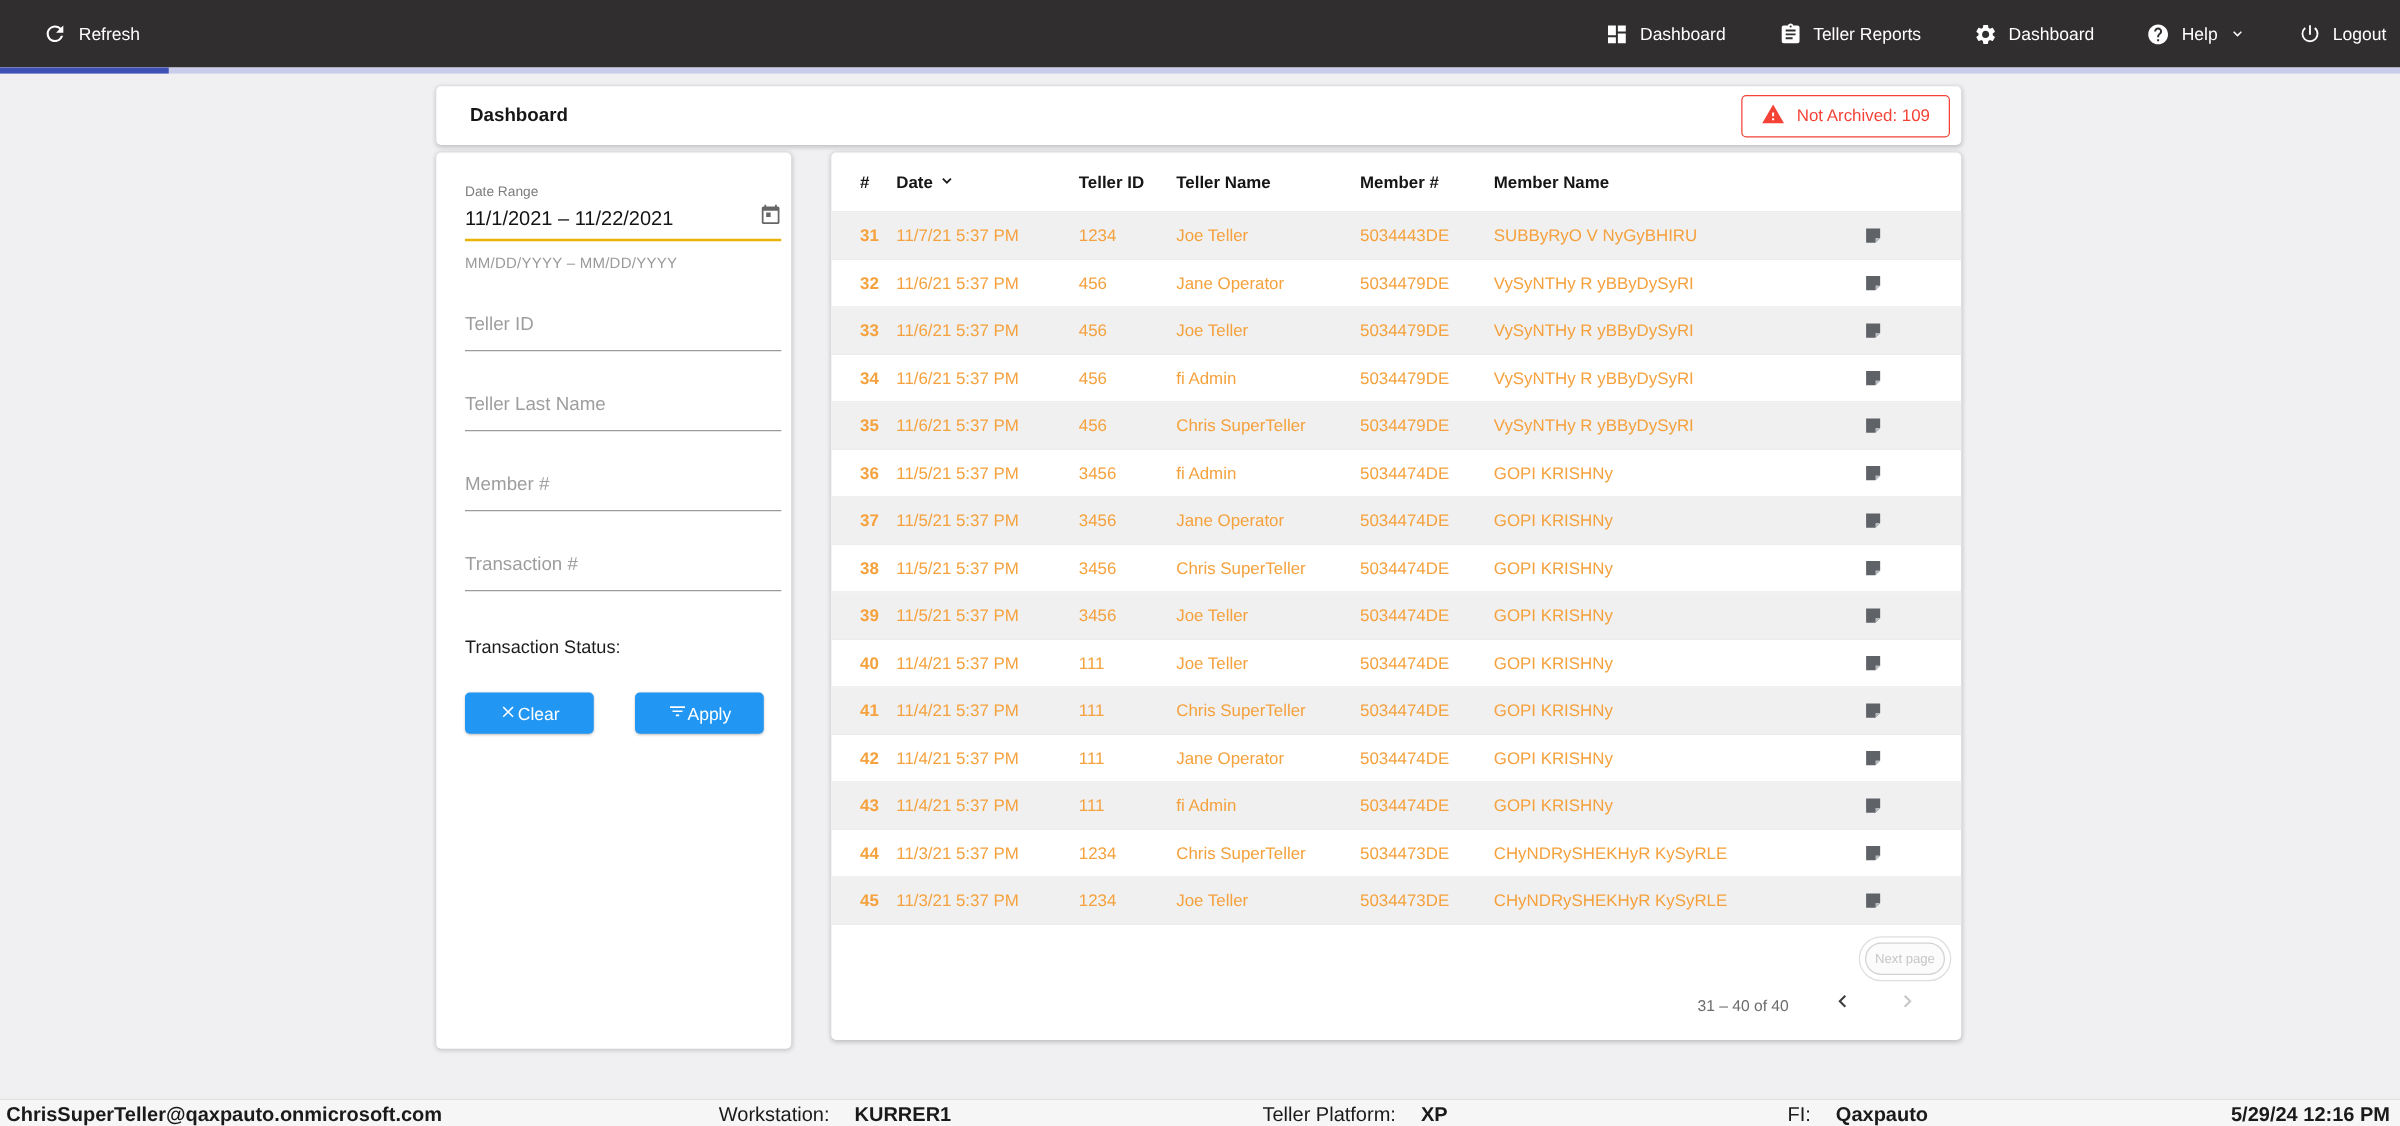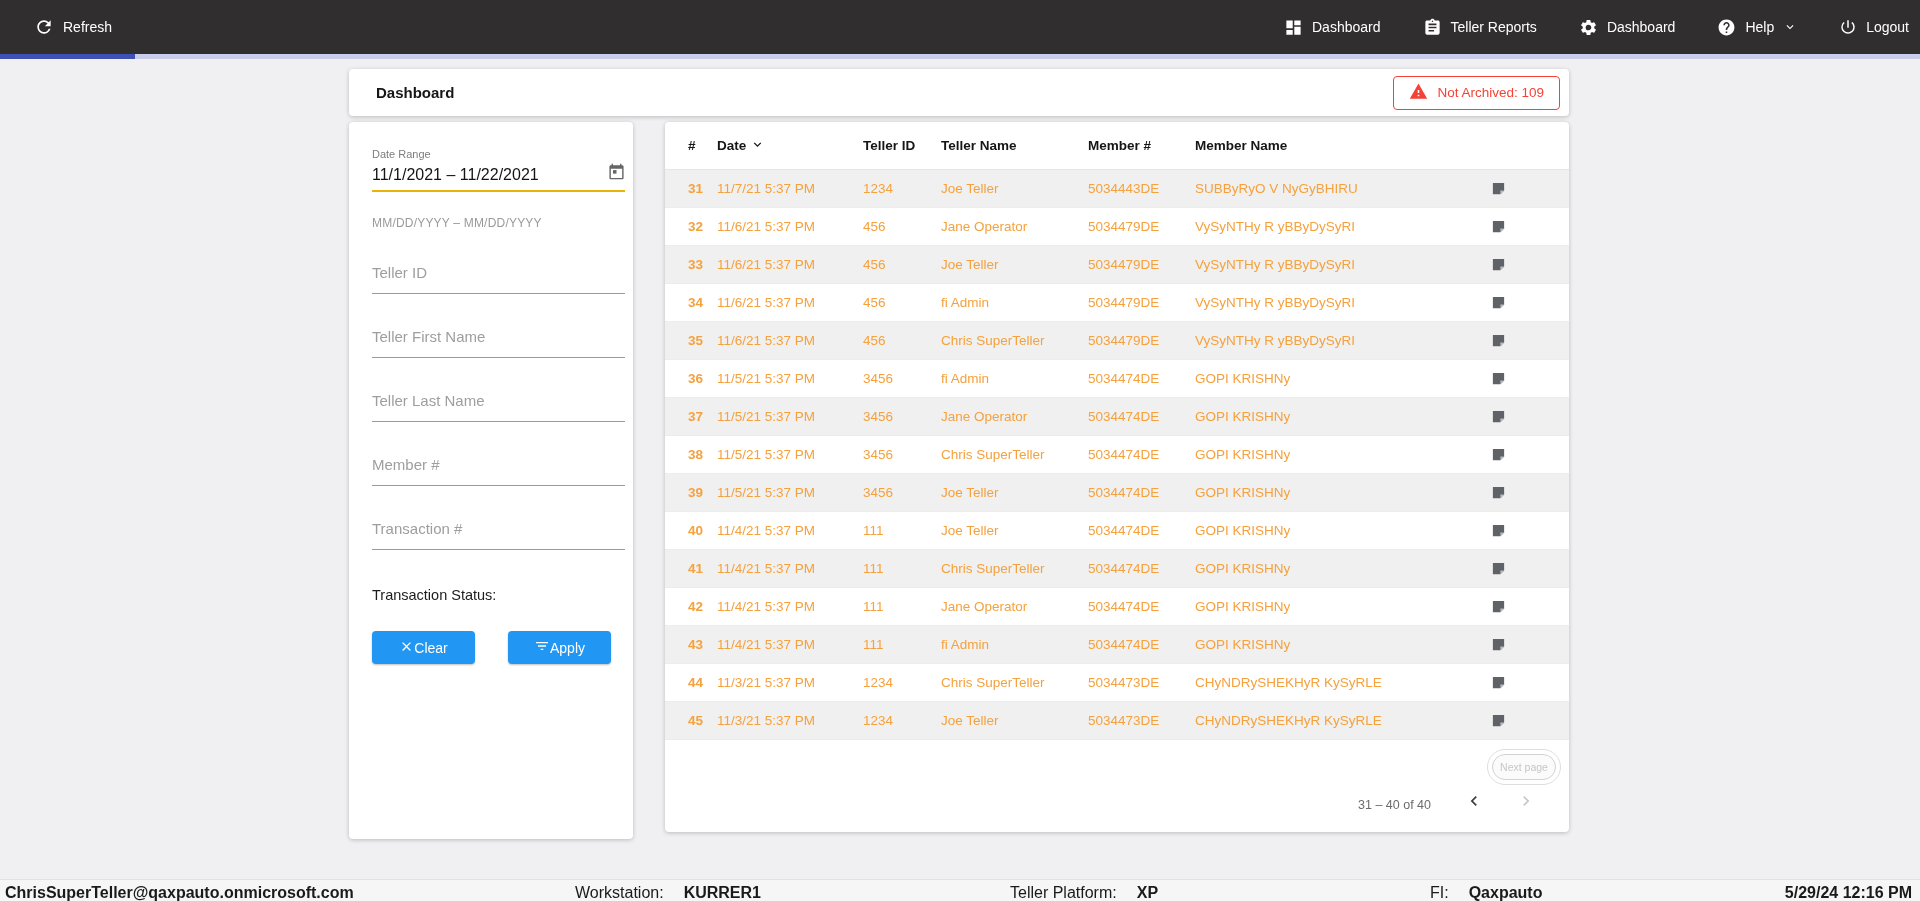--- a/index.html
+++ b/index.html
@@ -29,21 +29,21 @@
 
   .header-card{left:349px;top:10px;width:1220px;height:47px;display:flex;align-items:center;justify-content:space-between;padding:0 9px 0 27px}
   .page-title{font-size:15px;font-weight:bold;color:#161616}
   .alert-badge{display:flex;align-items:center;gap:9px;border:1px solid var(--alert-red);border-radius:4px;height:34px;padding:0 15px;color:var(--alert-red);font-size:13.5px;cursor:pointer}
 
   
   .filter-card{left:349px;top:63px;width:284px;height:717px;padding:26px 8px 0 23px}
   .dr-label{font-size:11px;color:#7d7d7d}
   .dr-valuerow{display:flex;align-items:flex-end;margin-top:3px;border-bottom:2px solid #eab308;padding-bottom:6px}
   .dr-value{font-size:16px;color:#141414;flex:1}
-  .dr-hint{margin-top:24px;font-size:12px;color:#9a9a9a;letter-spacing:.2px}
+  .dr-hint{margin-top:10px;font-size:12px;color:#9a9a9a;letter-spacing:.2px}
   .field{margin-top:34px}
   .field:first-of-type{margin-top:26px}
   .field input{width:100%;border:none;border-bottom:1px solid #9b9b9b;background:transparent;font-size:15px;padding:0 0 12px 0;color:#555;outline:none;font-family:inherit}
   .field input::placeholder{color:#9e9e9e;opacity:1}
   .status-label{margin-top:37px;font-size:14.5px;color:#1c1c1c}
   .toggles{margin-top:10px}
   .toggle-row{display:flex;align-items:center;height:34px;padding-left:38px;cursor:pointer}
   .switch{position:relative;width:34px;height:14px;border-radius:7px;background:#a3a3a3;flex:0 0 auto}
   .switch .thumb{position:absolute;top:-3px;left:-2px;width:20px;height:20px;border-radius:50%;background:#f2f2f2;box-shadow:0 1px 2px rgba(0,0,0,.45)}
   .switch.on{background:#9fa8da}
@@ -168,23 +168,20 @@
             <path d="M7 10h5v5H7z"></path>
           </svg>
       </span>
     </div>
     <div class="dr-hint">MM/DD/YYYY – MM/DD/YYYY</div>
 
     <div class="field">
       <input type="text" placeholder="Teller ID" style="">
     </div>
     <div class="field">
-      <input type="text" placeholder="Teller First Name" style="">
-    </div>
-    <div class="field">
       <input type="text" placeholder="Teller Last Name" style="">
     </div>
     <div class="field">
       <input type="text" placeholder="Member #" style="">
     </div>
     <div class="field">
       <input type="text" placeholder="Transaction #" style="">
     </div>
 
     <div class="status-label">Transaction Status:</div>

